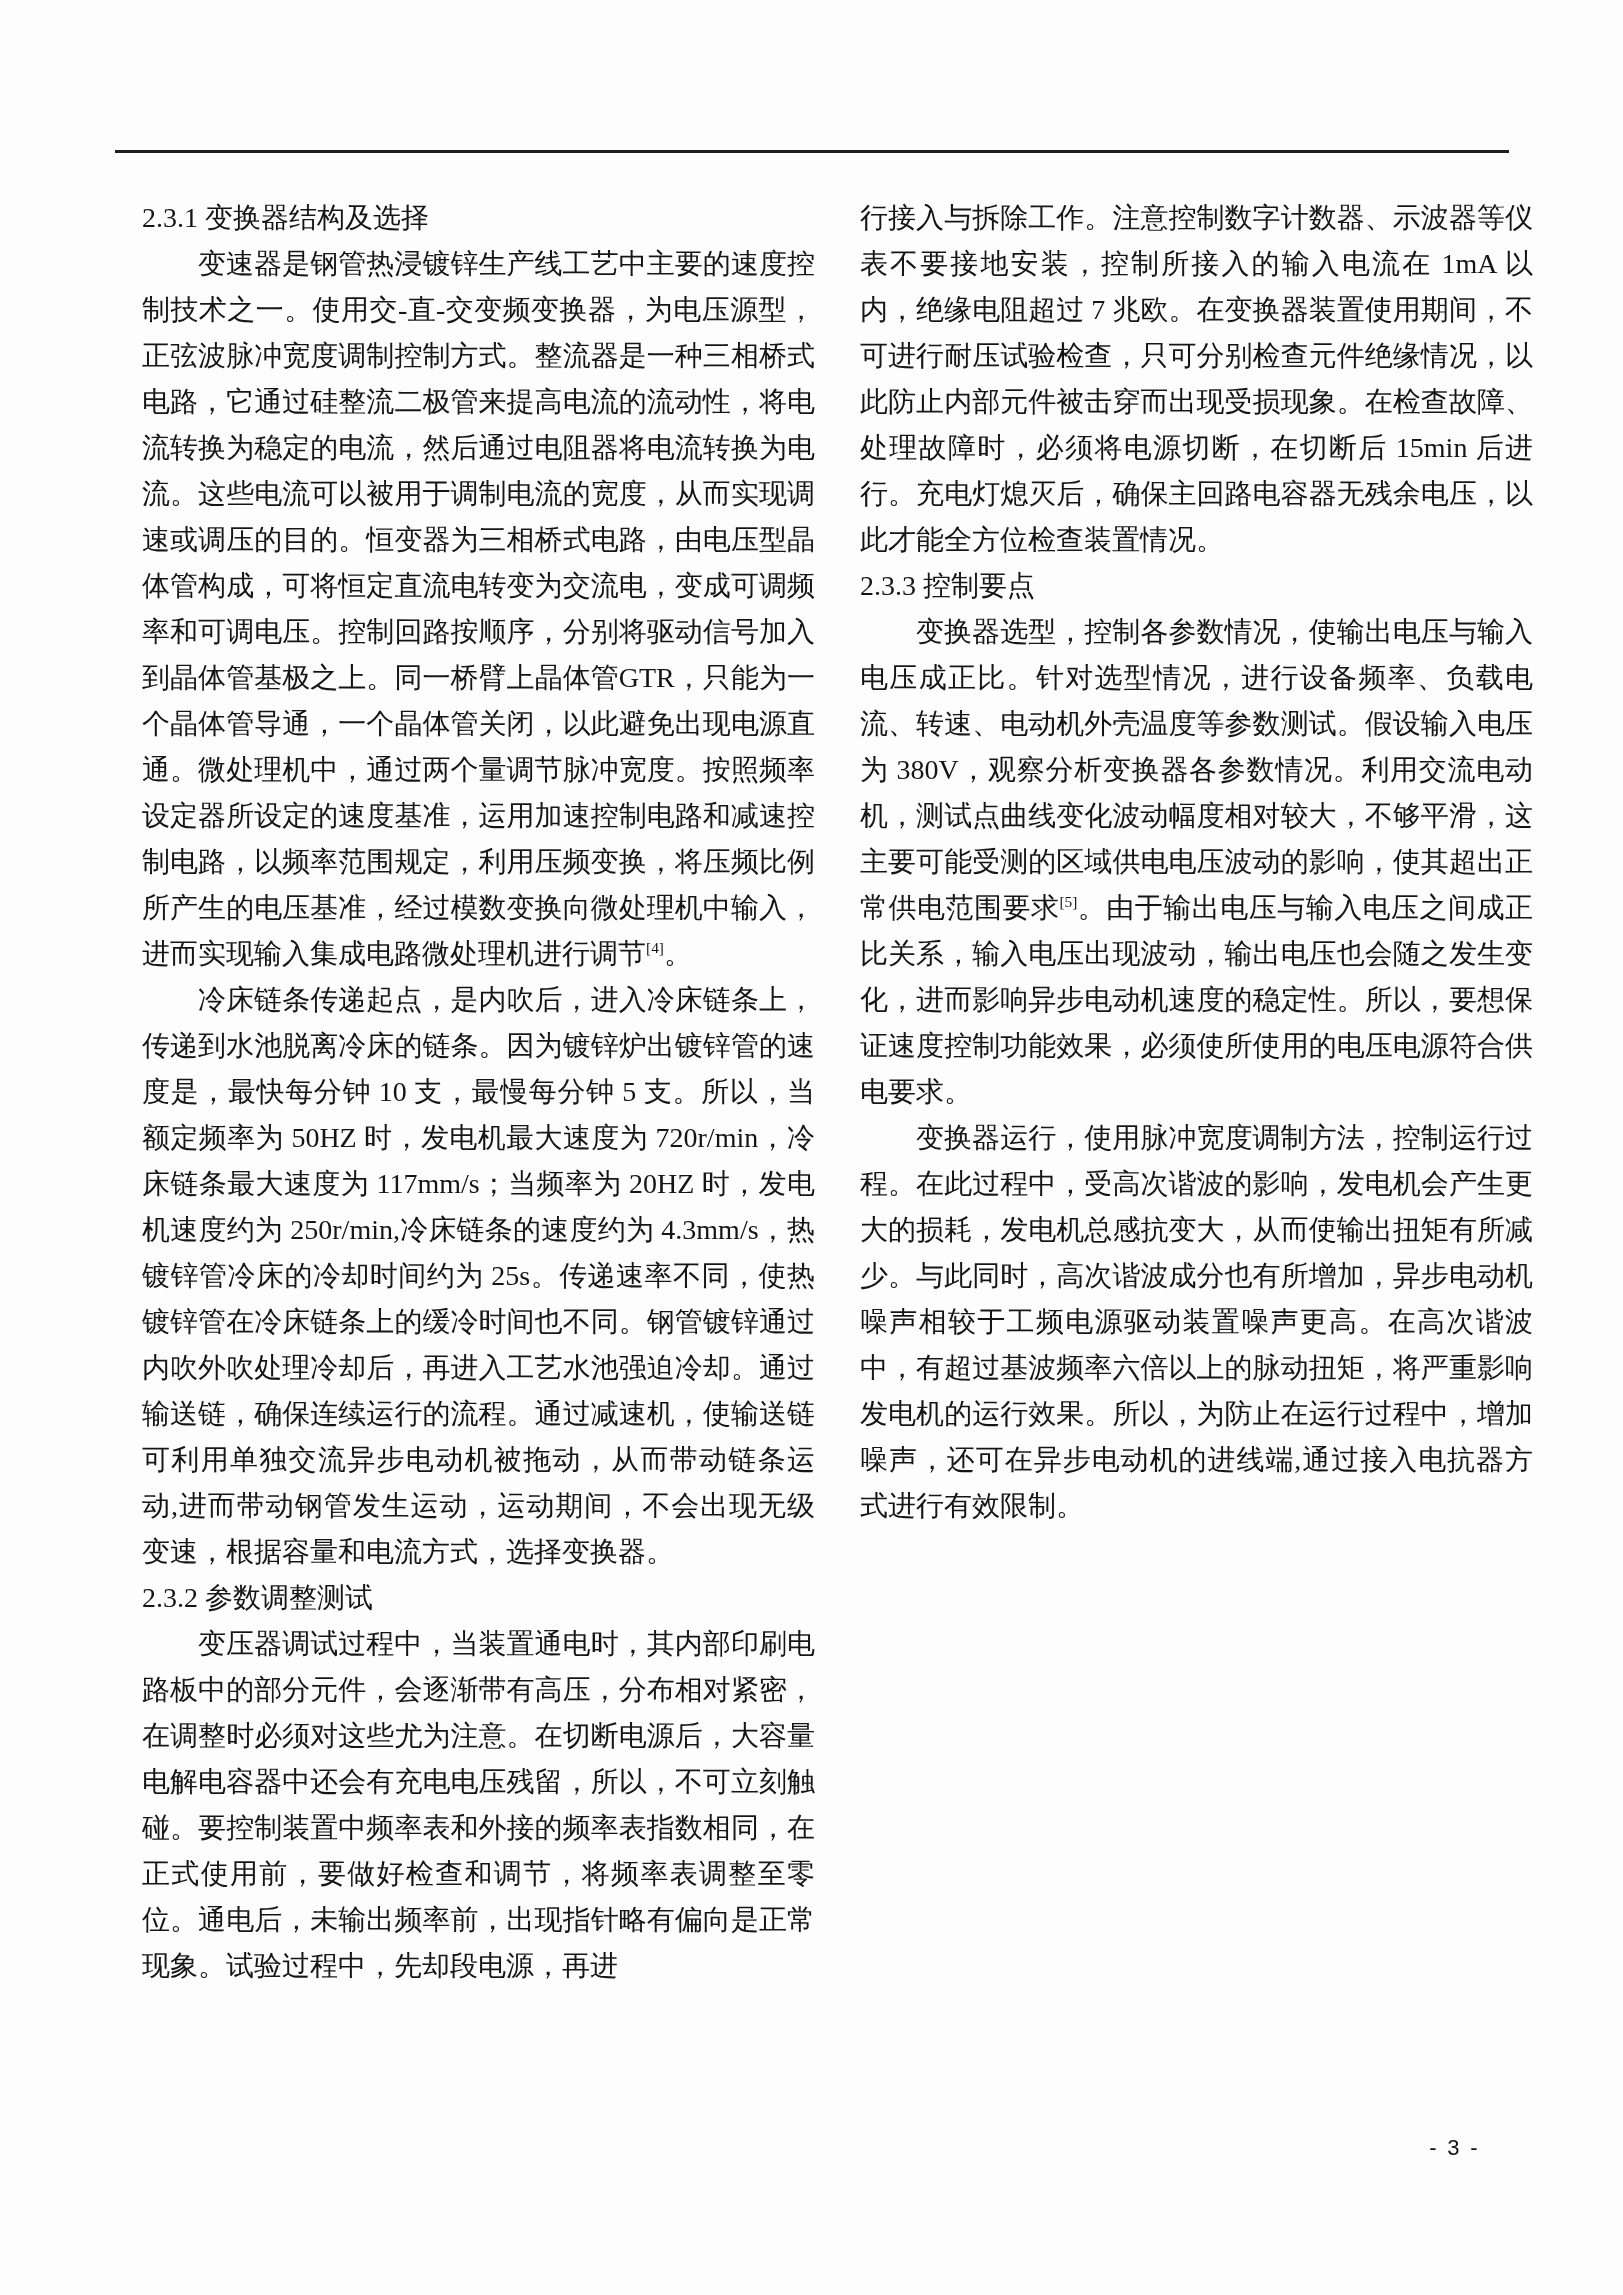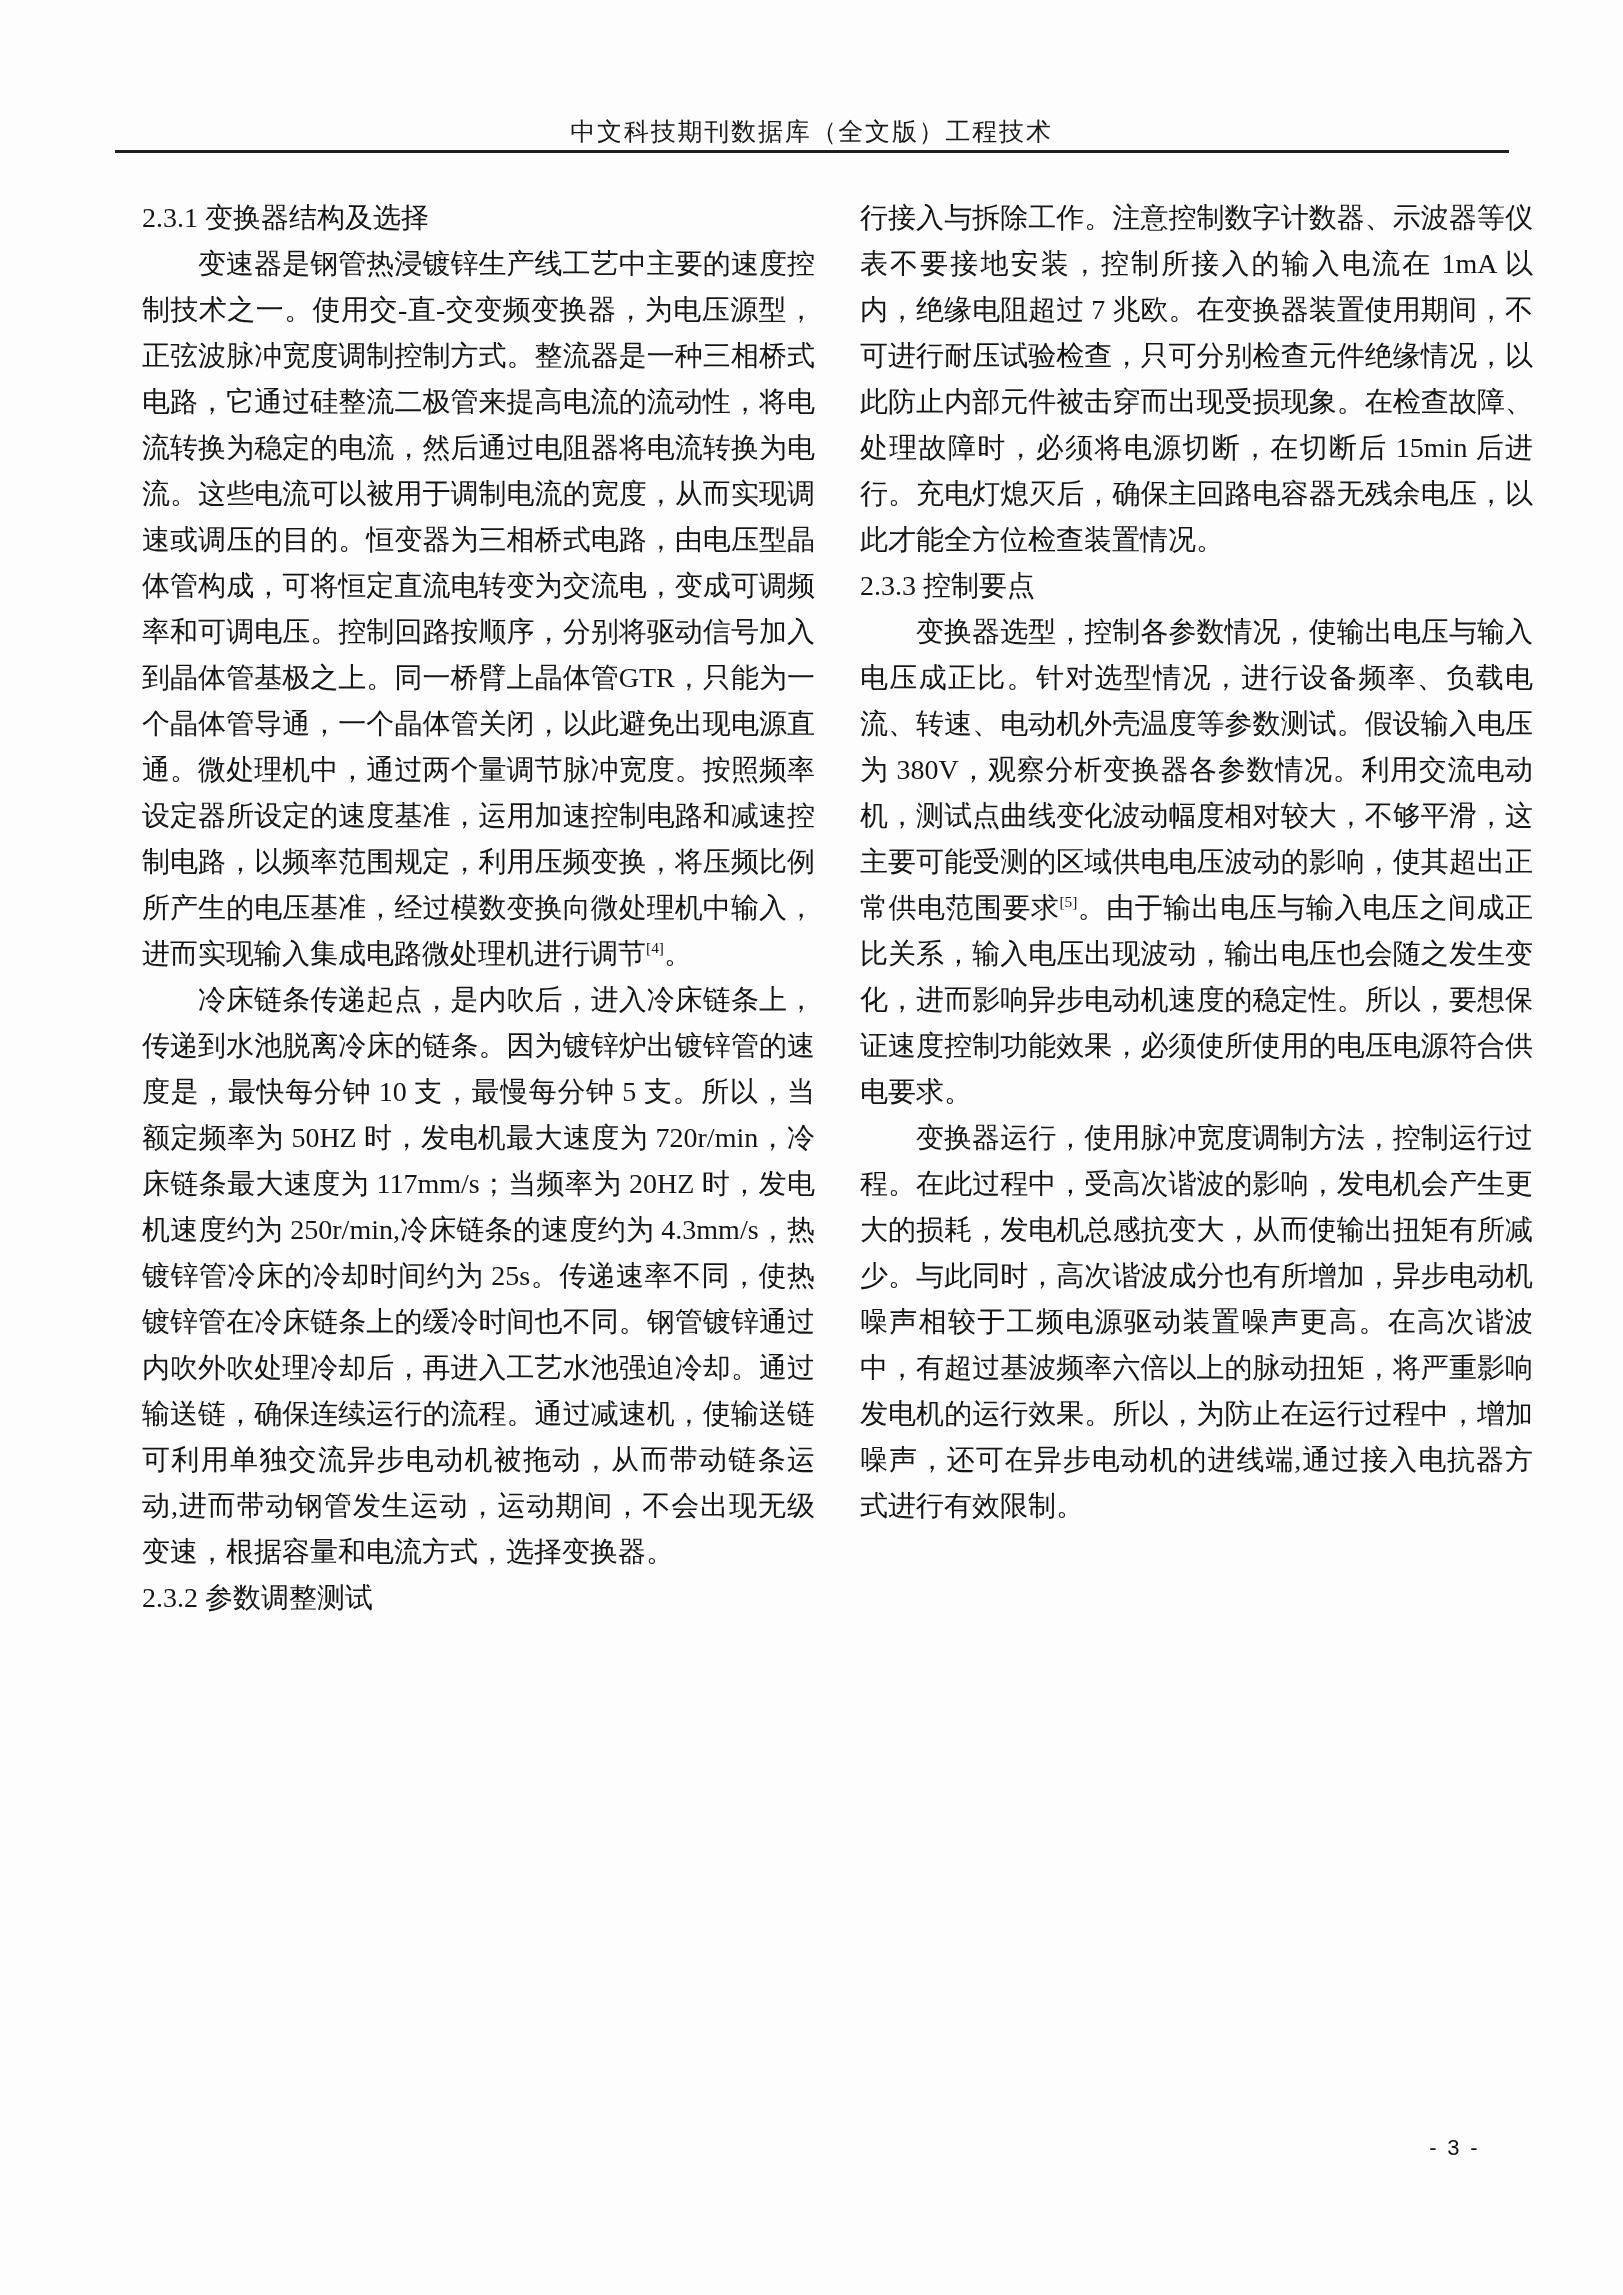--- a/index.html
+++ b/index.html
@@ -74,29 +74,29 @@
     font-size: 22px;
     letter-spacing: 2.3px;
     color: #111;
   }
 </style>
 </head>
 <body>
 
 <div class="page">
 
-  <div class="header-title">中文科技期刊数据库（全文版）工程技术</div>
 
   <div class="header-rule"></div>
 
   <div class="col col-left">
     <p class="sub-heading">2.3.1 变换器结构及选择</p>
     <p class="para-indent"><span>变速器是钢管热浸镀锌生产线工艺中主要的速度控制技术之一。使用交-直-交变频变换器，为电压源型，正弦波脉冲宽度调制控制方式。整流器是一种三相桥式电路，它通过硅整流二极管来提高电流的流动性，将电流转换为稳定的电流，然后通过电阻器将电流转换为电流。这些电流可以被用于调制电流的宽度，从而实现调速或调压的目的。恒变器为三相桥式电路，由电压型晶体管构成，可将恒定直流电转变为交流电，变成可调频率和可调电压。控制回路按顺序，分别将驱动信号加入到晶体管基极之上。同一桥臂上晶体管GTR，只能为一个晶体管导通，一个晶体管关闭，以此避免出现电源直通。微处理机中，通过两个量调节脉冲宽度。按照频率设定器所设定的速度基准，运用加速控制电路和减速控制电路，以频率范围规定，利用压频变换，将压频比例所产生的电压基准，经过模数变换向微处理机中输入，进而实现输入集成电路微处理机进行调节</span><sup class="cite">[4]</sup><span>。</span></p>
     <p class="para-indent">冷床链条传递起点，是内吹后，进入冷床链条上，传递到水池脱离冷床的链条。因为镀锌炉出镀锌管的速度是，最快每分钟 10 支，最慢每分钟 5 支。所以，当额定频率为 50HZ 时，发电机最大速度为 720r/min，冷床链条最大速度为 117mm/s；当频率为 20HZ 时，发电机速度约为 250r/min,冷床链条的速度约为 4.3mm/s，热镀锌管冷床的冷却时间约为 25s。传递速率不同，使热镀锌管在冷床链条上的缓冷时间也不同。钢管镀锌通过内吹外吹处理冷却后，再进入工艺水池强迫冷却。通过输送链，确保连续运行的流程。通过减速机，使输送链可利用单独交流异步电动机被拖动，从而带动链条运动,进而带动钢管发生运动，运动期间，不会出现无级变速，根据容量和电流方式，选择变换器。</p>
     <p class="sub-heading">2.3.2 参数调整测试</p>
+    <p class="para-indent">变压器调试过程中，当装置通电时，其内部印刷电路板中的部分元件，会逐渐带有高压，分布相对紧密，在调整时必须对这些尤为注意。在切断电源后，大容量电解电容器中还会有充电电压残留，所以，不可立刻触碰。要控制装置中频率表和外接的频率表指数相同，在正式使用前，要做好检查和调节，将频率表调整至零位。通电后，未输出频率前，出现指针略有偏向是正常现象。试验过程中，先却段电源，再进</p>
   </div>
 
   <div class="col col-right">
     <p class="para-cont">行接入与拆除工作。注意控制数字计数器、示波器等仪表不要接地安装，控制所接入的输入电流在 1mA 以内，绝缘电阻超过 7 兆欧。在变换器装置使用期间，不可进行耐压试验检查，只可分别检查元件绝缘情况，以此防止内部元件被击穿而出现受损现象。在检查故障、处理故障时，必须将电源切断，在切断后 15min 后进行。充电灯熄灭后，确保主回路电容器无残余电压，以此才能全方位检查装置情况。</p>
     <p class="sub-heading">2.3.3 控制要点</p>
     <p class="para-indent"><span>变换器选型，控制各参数情况，使输出电压与输入电压成正比。针对选型情况，进行设备频率、负载电流、转速、电动机外壳温度等参数测试。假设输入电压为 380V，观察分析变换器各参数情况。利用交流电动机，测试点曲线变化波动幅度相对较大，不够平滑，这主要可能受测的区域供电电压波动的影响，使其超出正常供电范围要求</span><sup class="cite">[5]</sup><span>。由于输出电压与输入电压之间成正比关系，输入电压出现波动，输出电压也会随之发生变化，进而影响异步电动机速度的稳定性。所以，要想保证速度控制功能效果，必须使所使用的电压电源符合供电要求。</span></p>
     <p class="para-indent">变换器运行，使用脉冲宽度调制方法，控制运行过程。在此过程中，受高次谐波的影响，发电机会产生更大的损耗，发电机总感抗变大，从而使输出扭矩有所减少。与此同时，高次谐波成分也有所增加，异步电动机噪声相较于工频电源驱动装置噪声更高。在高次谐波中，有超过基波频率六倍以上的脉动扭矩，将严重影响发电机的运行效果。所以，为防止在运行过程中，增加噪声，还可在异步电动机的进线端,通过接入电抗器方式进行有效限制。</p>
   </div>
 
   <div class="footer-page">- 3 -</div>

